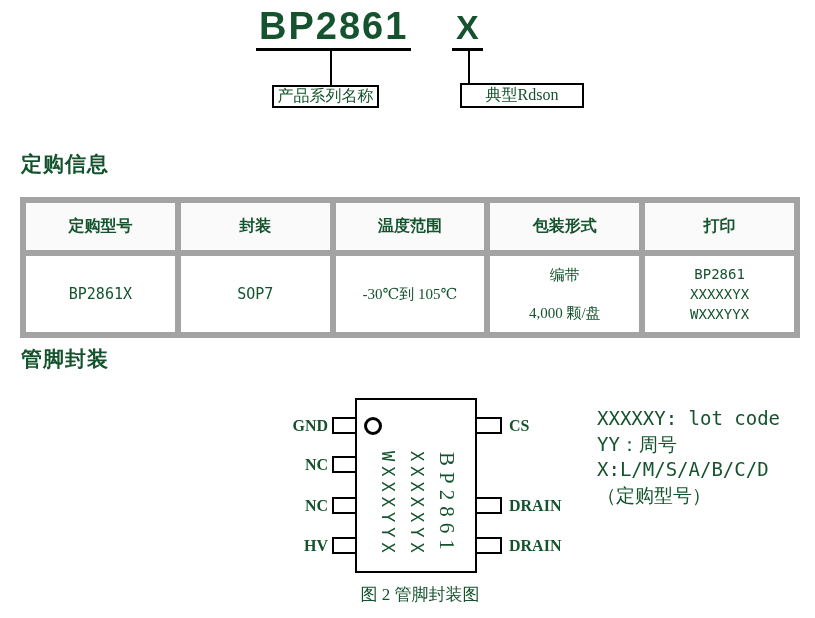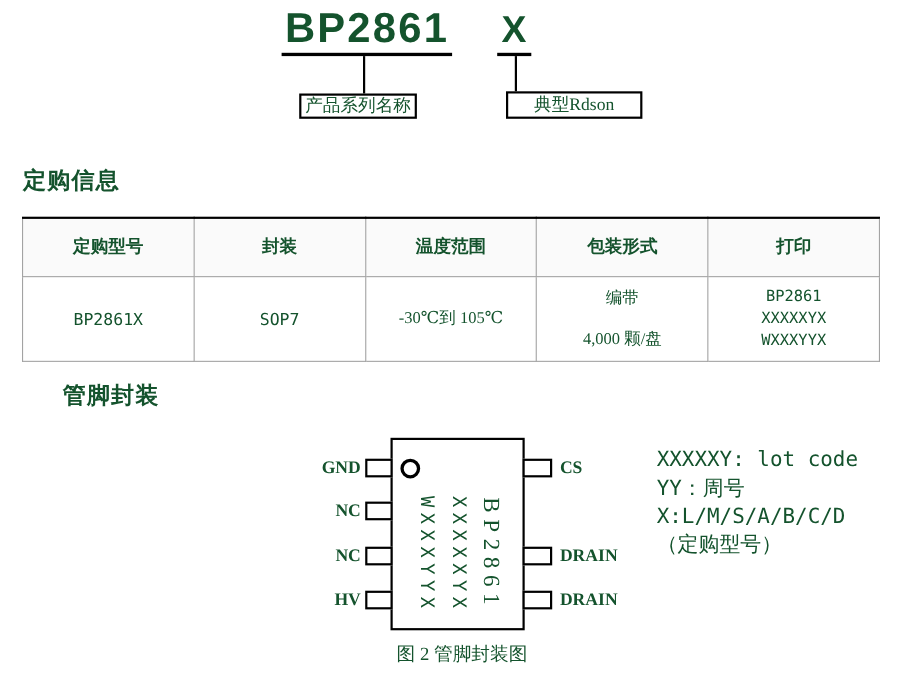--- a/index.html
+++ b/index.html
@@ -31,21 +31,21 @@
 
   
   .section-heading { font-size:21px; font-weight:bold; letter-spacing:1px; }
 
   
   table.order {
     position:absolute; left:20px; top:197px; width:780px;
     border-collapse:collapse; table-layout:fixed;
   }
   table.order th, table.order td {
-    border:1px solid #a3a3a3; text-align:center; vertical-align:middle;
+    border:6px solid #a3a3a3; text-align:center; vertical-align:middle;
   }
   table.order { border:1px solid #000; border-top:2px solid #000; }
   table.order th {
     height:53px; font-size:16px; font-weight:bold; background:#fafafa;
   }
   table.order td { height:77px; font-size:15px; background:#fff; }
   .cell-two-line { line-height:38px; }
   .cell-code-lines { font-size:14px; line-height:20px; }
 
   
@@ -111,21 +111,21 @@
           <div class="cell-code-lines code">
             <div>BP2861</div>
             <div>XXXXXYX</div>
             <div>WXXXYYX</div>
           </div>
         </td>
       </tr>
     </tbody>
   </table>
 
-  <div class="abs section-heading" style="left:21px; top:345px;margin-left:36px;">管脚封装</div>
+  <div class="abs section-heading" style="left:21px; top:345px;">管脚封装</div>
 
   <div class="abs chip-body"></div>
   <div class="abs pin1-dot"></div>
 
   <div class="abs pin pin-left" style="top:417px;"></div>
   <div class="abs pin pin-left" style="top:456px;"></div>
   <div class="abs pin pin-left" style="top:497px;"></div>
   <div class="abs pin pin-left" style="top:537px;"></div>
 
   <div class="abs pin pin-right" style="top:417px;"></div>

